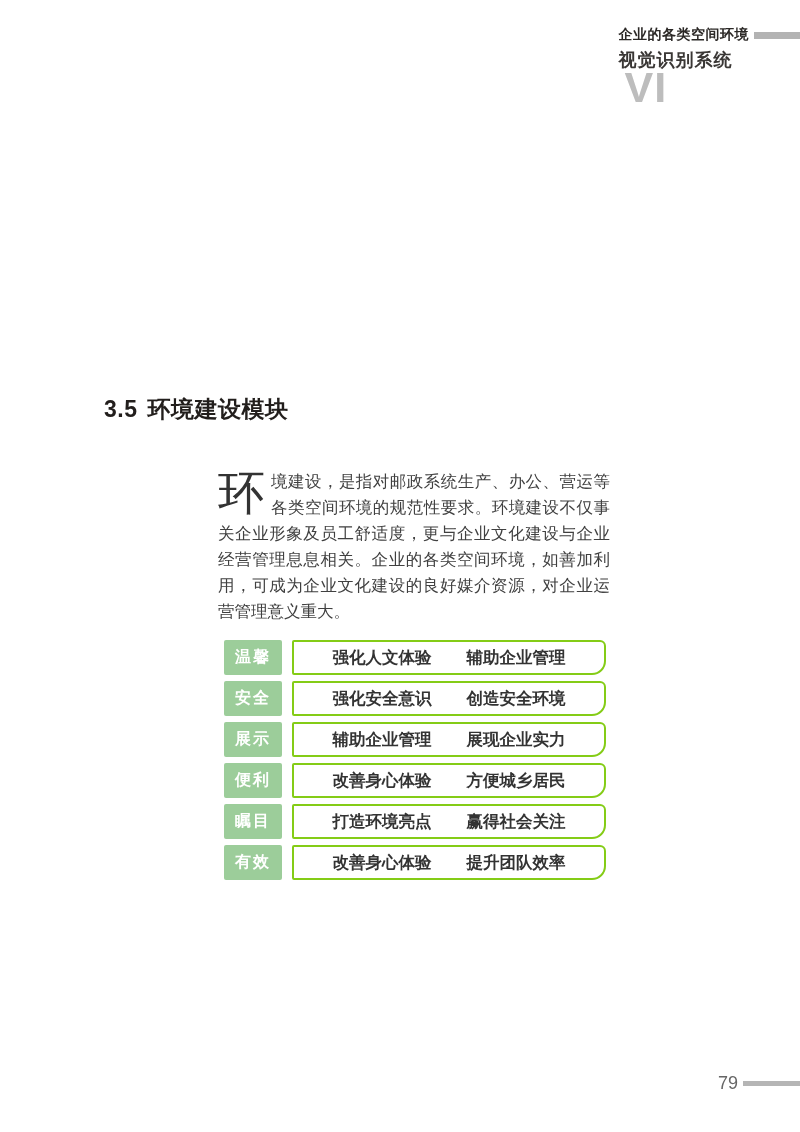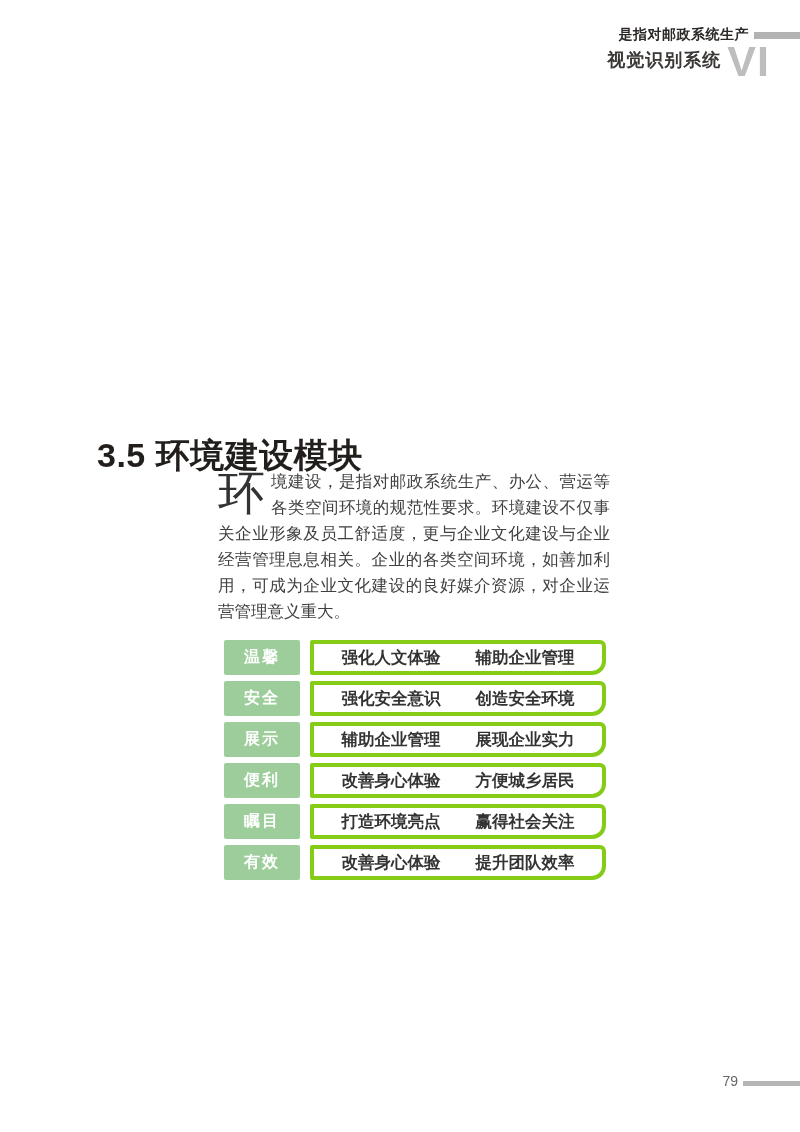--- a/index.html
+++ b/index.html
@@ -11,51 +11,51 @@
     overflow: hidden;
     color: #262220;
   }
   .page { position: absolute; inset: 0; width: 800px; height: 1132px; background: #fff; }
 
   
   .header { position: absolute; top: 26px; right: 0; text-align: right; }
   .header-row1 { display: flex; align-items: center; justify-content: flex-end; }
   .handbook-title { font-size: 14px; font-weight: bold; color: #2b2826; letter-spacing: 0.5px; }
   .header-bar { width: 46px; height: 7px; background: #b3b3b3; margin-left: 5px; }
-  .header-row2 { display: flex; align-items: flex-start; justify-content: flex-end; margin-top: 2px; margin-right: 30px; }
+  .header-row2 { display: flex; align-items: flex-start; justify-content: flex-end; margin-top: 2px; margin-right: 30px; flex-direction: column; }
   .vi-subtitle { font-size: 18px; font-weight: bold; color: #3a3735; letter-spacing: 1px; margin-top: 2px; }
   .vi-logo { font-size: 43px; line-height: 30px; font-weight: bold; color: #bdbdbd; margin-left: 6px; letter-spacing: 1px; }
 
   
-  .section-title { position: absolute; left: 97px; top: 394px; font-size: 34px; font-weight: bold; color: #221e1c; letter-spacing: 0.5px; margin-top: 39px; }
+  .section-title { position: absolute; left: 104px; top: 394px; font-size: 23px; font-weight: bold; color: #221e1c; letter-spacing: 0.5px; }
   .section-number { margin-right: 10px; }
 
   
   .intro { position: absolute; left: 218px; top: 468px; width: 392px; font-size: 16.5px; line-height: 26px; color: #404040; text-align: justify; }
   .drop-cap { float: left; font-size: 47px; line-height: 50px; padding-right: 6px; color: #333; }
 
   
   .modules { position: absolute; left: 224px; top: 640px; width: 382px; }
   .module-row { display: flex; align-items: stretch; height: 35px; margin-bottom: 6px; }
-  .module-label { width: 76px; background: #9ccd9a; color: #ffffff; font-size: 16px; font-weight: bold; letter-spacing: 2px; display: flex; align-items: center; justify-content: center; border-radius: 2px; }
+  .module-label { width: 58px; background: #9ccd9a; color: #ffffff; font-size: 16px; font-weight: bold; letter-spacing: 2px; display: flex; align-items: center; justify-content: center; border-radius: 2px; }
   .module-gap { width: 10px; }
-  .module-content { flex: 1; border: 4px solid #84cc16; border-radius: 2px 6px 14px 2px; background: #fff; display: flex; align-items: center; justify-content: center; gap: 35px; font-size: 16.5px; font-weight: 600; color: #333333; }
+  .module-content { flex: 1; border: 2px solid #84cc16; border-radius: 2px 6px 14px 2px; background: #fff; display: flex; align-items: center; justify-content: center; gap: 35px; font-size: 16.5px; font-weight: 600; color: #333333; }
 
   
-  .footer-number { position: absolute; top: 1073px; right: 62px; font-size: 14px; color: #666666; text-align: right; }
+  .footer-number { position: absolute; top: 1073px; right: 62px; font-size: 18px; color: #666666; text-align: right; }
   .footer-bar { position: absolute; top: 1081px; right: 0; width: 57px; height: 5px; background: #b5b5b5; }
 </style>
 </head>
 <body>
 
 <div class="page">
 
   <div class="header">
     <div class="header-row1">
-      <span class="handbook-title">是指对邮政系统生产</span>
+      <span class="handbook-title">企业的各类空间环境</span>
       <span class="header-bar"></span>
     </div>
     <div class="header-row2">
       <span class="vi-subtitle">视觉识别系统</span>
       <span class="vi-logo">VI</span>
     </div>
   </div>
 
   <div class="section-title">
     <span class="section-number">3.5</span><span>环境建设模块</span>

